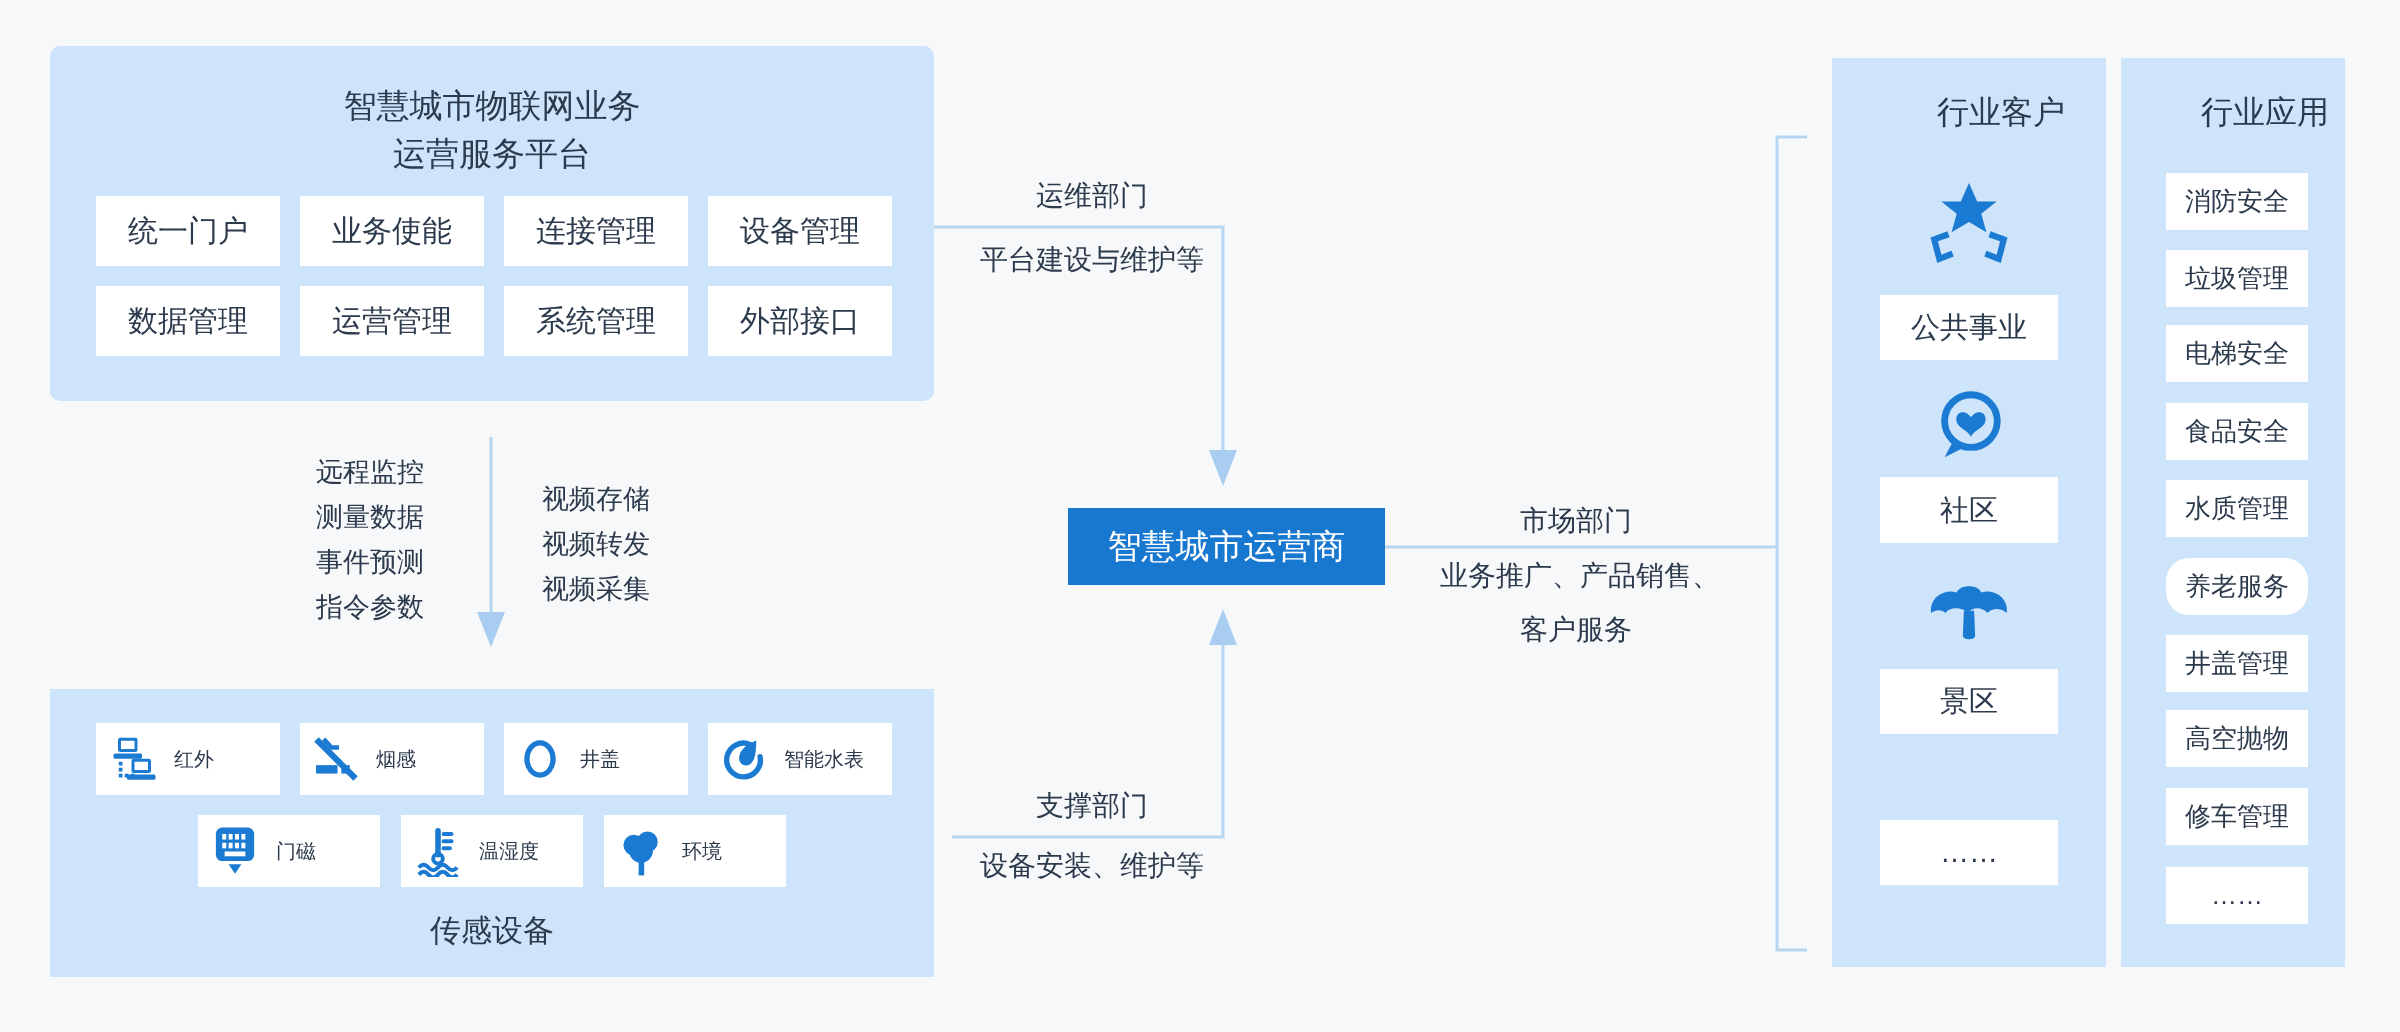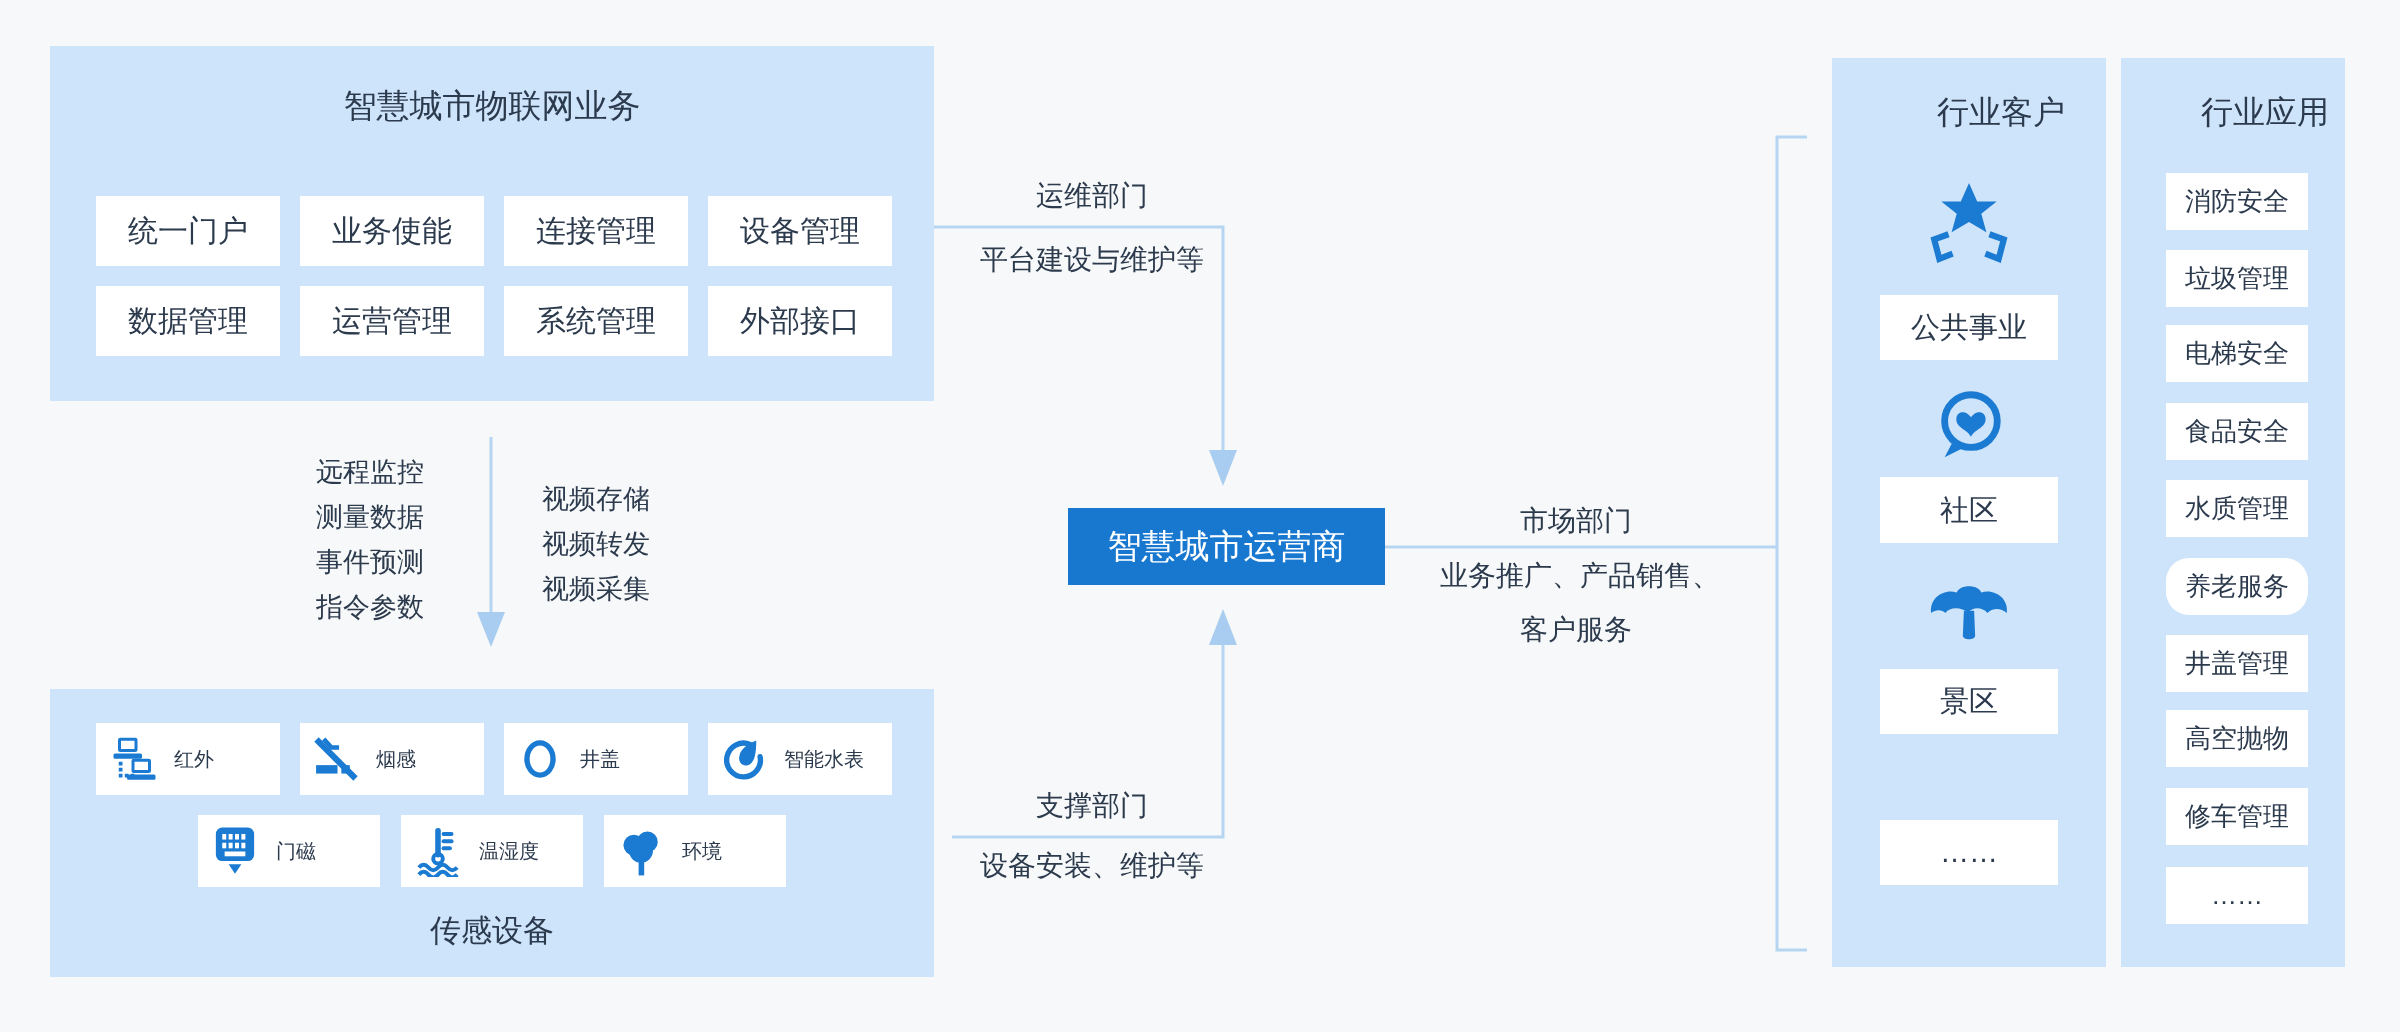--- a/index.html
+++ b/index.html
@@ -36,23 +36,24 @@
       <polyline points="1807,137 1777,137 1777,950 1807,950"></polyline>
       <line x1="491" y1="437" x2="491" y2="615"></line>
     </g>
     <g fill="#a8cdf0">
       <polygon points="1209,450 1237,450 1223,486"></polygon>
       <polygon points="1209,645 1237,645 1223,609"></polygon>
       <polygon points="477,612 505,612 491,647"></polygon>
     </g>
   </svg>
 
-  <div class="panel" style="left:50px;top:46px;width:884px;height:355px;">
+  <div class="panel" style="left:50px;top:46px;width:884px;height:355px;border-radius:10px;">
     <div class="pf-title">
       <div>智慧城市物联网业务</div>
+      <div>运营服务平台</div>
     </div>
     <div class="wbox mod" style="left:46px;top:150px;">统一门户</div>
     <div class="wbox mod" style="left:250px;top:150px;">业务使能</div>
     <div class="wbox mod" style="left:454px;top:150px;">连接管理</div>
     <div class="wbox mod" style="left:658px;top:150px;">设备管理</div>
     <div class="wbox mod" style="left:46px;top:240px;">数据管理</div>
     <div class="wbox mod" style="left:250px;top:240px;">运营管理</div>
     <div class="wbox mod" style="left:454px;top:240px;">系统管理</div>
     <div class="wbox mod" style="left:658px;top:240px;">外部接口</div>
   </div>

